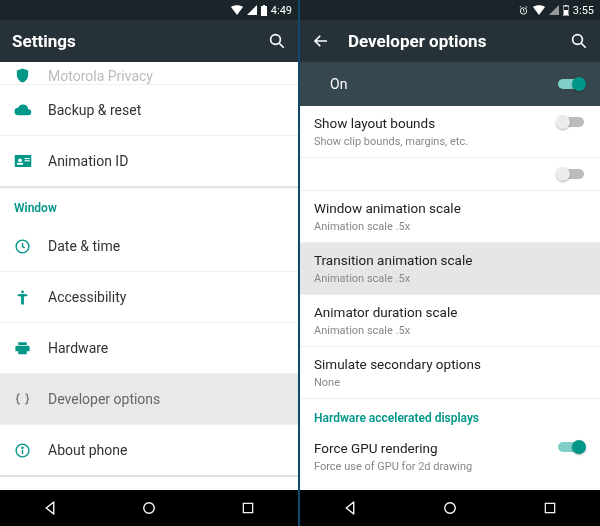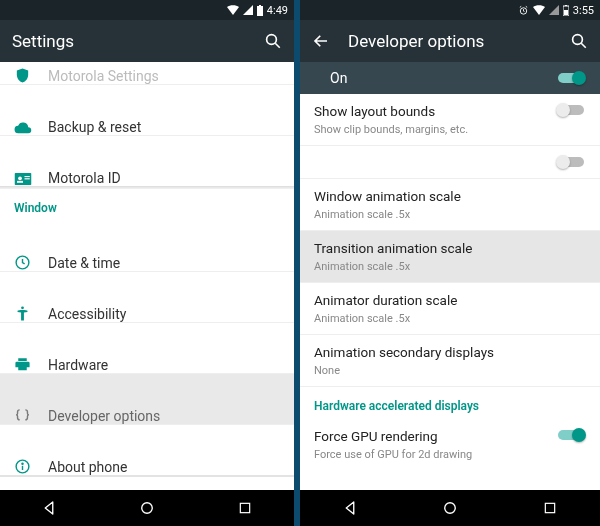--- a/index.html
+++ b/index.html
@@ -1,45 +1,45 @@
 <!DOCTYPE html>
 <html><head>
 <meta charset="utf-8">
 <style>
 *{margin:0;padding:0;box-sizing:border-box;font-family:Roboto,Arial,sans-serif;-webkit-font-smoothing:antialiased}
 body{width:600px;height:526px;overflow:hidden;background:#fff}
 .container{display:flex;width:600px;height:526px}
 .phone{width:300px;height:526px;display:flex;flex-direction:column;background:#fff;position:relative}
-.phone.left{border-right:6px solid #0c4a6e}
+.phone.left{border-right:2px solid #0c4a6e}
 
 .statusbar{height:20px;background:#1b2428;color:#fff;display:flex;align-items:center;justify-content:flex-end;padding:0 6px;gap:4px;font-size:11px}
 .statusbar .sb-icon{display:inline-flex;align-items:center}
 
 .appbar{height:42px;background:#263238;color:#fff;display:flex;align-items:center;padding:0 12px}
 .appbar .back{margin-right:18px;display:flex}
-.appbar .title{font-size:17px;font-weight:400;flex:1}
+.appbar .title{font-size:17px;font-weight:700;flex:1}
 .appbar .search{display:flex}
 
 .content{flex:1;overflow:hidden;background:#fff}
 
-.row{display:flex;align-items:flex-end;padding:0 14px;height:50px}
+.row{display:flex;align-items:center;padding:0 14px;height:50px}
 .row .icon{width:34px;display:flex;justify-content:flex-start;color:#009688}
 .row .label{font-size:14px;color:#333}
 
 .section-header{font-size:12px;font-weight:600;color:#009688;padding:12px 14px 6px}
 
 .divider{height:1px;background:#eee;margin:0}
 .divider.thick{height:2px;background:#e3e3e3}
 .divider.shadow{height:3px;background:linear-gradient(#dcdcdc,#f3f3f3)}
 
 .row.selected{background:#e9e9e9}
 .row.cut{height:22px;overflow:hidden;align-items:flex-end}
 
 
-.toggle-header{background:#37474F;color:#fff;height:32px;display:flex;align-items:center;padding:0 14px}
+.toggle-header{background:#37474F;color:#fff;height:44px;display:flex;align-items:center;padding:0 14px}
 .toggle-header .txt{font-size:14px;flex:1;padding-left:16px}
 
 .pref{padding:9px 14px}
 .pref .ptitle{font-size:13.5px;color:#222}
 .pref .psummary{font-size:11px;color:#888;margin-top:4px}
 .pref.selected{background:#e6e6e6}
 .pref.with-switch{display:flex;}
 .pref.with-switch .ptxt{flex:1}
 
 .switch{width:30px;height:14px;position:relative}
@@ -90,21 +90,21 @@
         </span>
   </div>
 
   <div class="content">
     <div class="row cut">
       <span class="icon">
             <svg width="17" height="17" viewBox="0 0 24 24" fill="#009688">
               <path d="M12 2L4 5v6c0 5 3.4 9.7 8 11 4.6-1.3 8-6 8-11V5l-8-3z"></path>
             </svg>
           </span>
-      <span class="label" style="color:#bbb">Motorola Settings</span>
+      <span class="label" style="color:#bbb">Motorola Privacy</span>
     </div>
     <div class="divider"></div>
 
     <div class="row">
       <span class="icon">
             <svg width="18" height="14" viewBox="0 0 24 18" fill="#009688">
               <path d="M19 8a7 7 0 00-13.5-2A5 5 0 006 16h13a4 4 0 000-8zM12 13V9l-3 3h2v3h2v-3h2l-3-3"></path>
             </svg>
           </span>
       <span class="label">Backup &amp; reset</span>
@@ -114,21 +114,21 @@
     <div class="row">
       <span class="icon">
             <svg width="18" height="14" viewBox="0 0 24 18" fill="#009688">
               <rect x="1" y="1" width="22" height="16" rx="1"></rect>
               <circle cx="8" cy="8" r="2.5" fill="#fff"></circle>
               <rect x="4" y="11.5" width="8" height="2.5" fill="#fff"></rect>
               <rect x="14" y="5" width="7" height="1.5" fill="#fff"></rect>
               <rect x="14" y="8" width="7" height="1.5" fill="#fff"></rect>
             </svg>
           </span>
-      <span class="label">Motorola ID</span>
+      <span class="label">Animation ID</span>
     </div>
     <div class="divider shadow"></div>
 
     <div class="section-header">Window</div>
 
     <div class="row">
       <span class="icon">
             <svg width="17" height="17" viewBox="0 0 24 24" fill="none" stroke="#009688" stroke-width="2">
               <circle cx="12" cy="12" r="9"></circle>
               <path d="M12 7v5l3 2"></path>
@@ -288,21 +288,21 @@
     </div>
     <div class="divider"></div>
 
     <div class="pref">
       <div class="ptitle">Animator duration scale</div>
       <div class="psummary">Animation scale .5x</div>
     </div>
     <div class="divider"></div>
 
     <div class="pref">
-      <div class="ptitle">Animation secondary displays</div>
+      <div class="ptitle">Simulate secondary options</div>
       <div class="psummary">None</div>
     </div>
     <div class="divider"></div>
 
     <div class="section-header">Hardware accelerated displays</div>
 
     <div class="pref with-switch">
       <div class="ptxt">
         <div class="ptitle">Force GPU rendering</div>
         <div class="psummary">Force use of GPU for 2d drawing</div>

